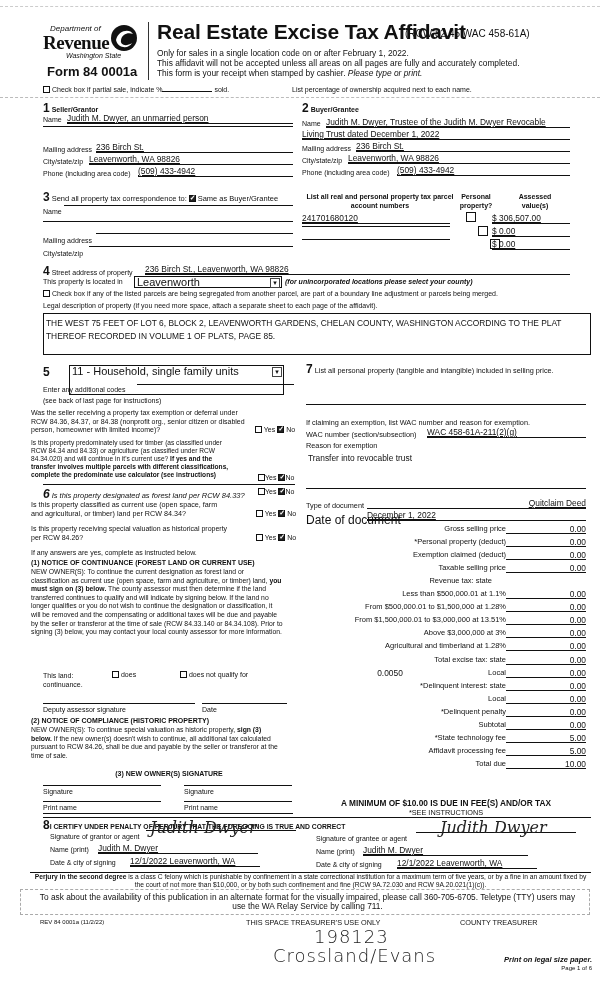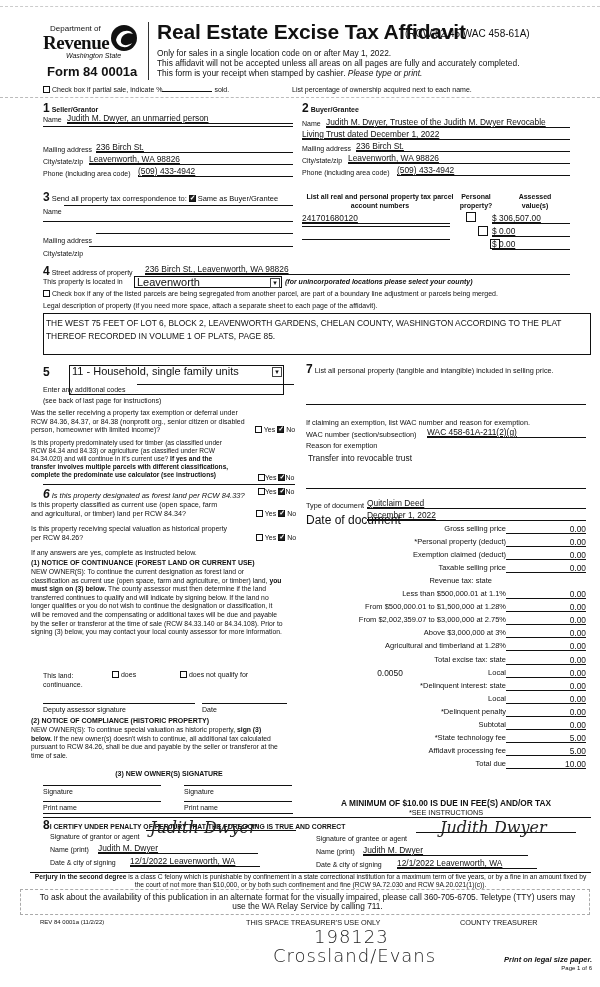--- a/index.html
+++ b/index.html
@@ -1,20 +1,20 @@
 <!DOCTYPE html>
 <html><head>
 <meta charset="utf-8">
 <style>
   * { box-sizing: border-box; margin: 0; padding: 0; }
   html, body { width: 600px; height: 987px; background: #fff; overflow: hidden; }
   body { font-family: "Liberation Sans", sans-serif; color: #111; font-size: 7px; position: relative; }
   .abs { position: absolute; }
   .dash-top { position: absolute; left: 0; top: 6px; width: 600px; border-top: 1px dashed #ccc; }
-  .logo-dept { left: 50px; top: 24px; font-size: 8px; }
+  .logo-dept { left: 50px; top: 24px; font-size: 8px; font-style: italic; }
   .logo-rev { left: 43px; top: 32px; font-size: 19px; font-weight: bold; font-family: "Liberation Serif", serif; letter-spacing: -0.5px; }
   .logo-wa { left: 66px; top: 52px; font-size: 7px; font-style: italic; }
   .logo-form { left: 47px; top: 64px; font-size: 13px; font-weight: bold; }
   .logo-swoosh { left: 110px; top: 24px; width: 28px; height: 28px; }
   .vbar { left: 148px; top: 22px; height: 58px; border-left: 1px solid #333; }
   .title { left: 157px; top: 20px; font-size: 21px; font-weight: bold; letter-spacing: -0.2px; }
   .title-ref { left: 405px; top: 28px; font-size: 10px; }
   .sub { left: 157px; font-size: 8.4px; }
   .cb { display: inline-block; width: 7px; height: 7px; border: 1px solid #111; vertical-align: -1px; position: relative; background: #fff; }
   .cb.checked::after { content: "✓"; position: absolute; left: 0; top: -3px; font-size: 7px; font-weight: bold; line-height: 10px; color: #fff; }
@@ -51,21 +51,21 @@
 <div class="abs logo-rev">Revenue</div>
 <svg class="abs logo-swoosh" viewBox="0 0 28 28">
   <circle cx="14" cy="14" r="13" fill="#111"></circle>
   <path d="M6 16 C8 6, 20 4, 23 10 C18 8, 12 10, 11 16 C10 21, 16 23, 22 19 C19 25, 8 25, 6 16 Z" fill="#fff"></path>
 </svg>
 <div class="abs logo-wa">Washington State</div>
 <div class="abs logo-form">Form 84 0001a</div>
 <div class="abs vbar"></div>
 <div class="abs title">Real Estate Excise Tax Affidavit</div>
 <div class="abs title-ref">(RCW 82.45 WAC 458-61A)</div>
-<div class="abs sub" style="top:48px;">Only for sales in a single location code on or after May 1, 2022.</div>
+<div class="abs sub" style="top:48px;">Only for sales in a single location code on or after February 1, 2022.</div>
 <div class="abs sub" style="top:58px;">This affidavit will not be accepted unless all areas on all pages are fully and accurately completed.</div>
 <div class="abs sub" style="top:68px;"><span>This form is your receipt when stamped by cashier.</span> <i>Please type or print.</i></div>
 
 <div class="abs" style="left:43px; top:86px; font-size:7px; white-space:nowrap;">
   <span class="cb"></span>
   <span>Check box if partial sale, indicate %</span><span style="display:inline-block;width:50px;border-bottom:1px solid #111;"></span>
   <span>sold.</span>
 </div>
 <div class="abs" style="left:292px; top:86px; font-size:7px;">List percentage of ownership acquired next to each name.</div>
 <div class="hr" style="left:0; top:97px; width:600px; border-top:1px dashed #bbb;"></div>
@@ -200,21 +200,21 @@
 
 <div class="abs" style="left:306px; top:365px; width:280px; font-size:7.3px; line-height:9px;"><span class="sec-num">7</span> <span>List all personal property (tangible and intangible) included in selling price.</span></div>
 <div class="fill" style="left:306px; top:404px; width:280px;"></div>
 <div class="abs" style="left:306px; top:418px; font-size:7.3px;">If claiming an exemption, list WAC number and reason for exemption.</div>
 <div class="abs" style="left:306px; top:430px; font-size:7.3px;">WAC number (section/subsection)</div>
 <div class="fill" style="left:427px; top:427px; width:159px;">WAC 458-61A-211(2)(g)</div>
 <div class="abs" style="left:306px; top:441px; font-size:7.3px;">Reason for exemption</div>
 <div class="fill plain" style="left:308px; top:453px; width:278px; border-bottom:none; font-size:8.4px;">Transfer into revocable trust</div>
 <div class="hr" style="left:306px; top:488px; width:280px;"></div>
 <div class="abs" style="left:306px; top:501px; font-size:7.3px;">Type of document</div>
-<div class="fill" style="left:367px; top:498px; width:219px;">Quitclaim Deed</div>
+<div class="fill" style="left:367px; top:498px; width:219px;text-align:right;">Quitclaim Deed</div>
 <div class="abs" style="left:306px; top:513px; font-size:12px;">Date of document</div>
 <div class="fill" style="left:367px; top:510px; width:219px;">December 1, 2022</div>
 
 
 <div id="calc-rows">
     <div class="calc-row" style="top: 524px;">
       <span class="lbl">Gross selling price</span>
       <span class="ln"></span>
       <span class="val">0.00</span>
     </div>
@@ -240,21 +240,21 @@
       <span class="lbl">Less than $500,000.01 at 1.1%</span>
       <span class="ln"></span>
       <span class="val">0.00</span>
     </div>
     <div class="calc-row" style="top: 602.3px;">
       <span class="lbl">From $500,000.01 to $1,500,000 at 1.28%</span>
       <span class="ln"></span>
       <span class="val">0.00</span>
     </div>
     <div class="calc-row" style="top: 615.35px;">
-      <span class="lbl">From $2,002,359.07 to $3,000,000 at 2.75%</span>
+      <span class="lbl">From $1,500,000.01 to $3,000,000 at 13.51%</span>
       <span class="ln"></span>
       <span class="val">0.00</span>
     </div>
     <div class="calc-row" style="top: 628.4px;">
       <span class="lbl">Above $3,000,000 at 3%</span>
       <span class="ln"></span>
       <span class="val">0.00</span>
     </div>
     <div class="calc-row" style="top: 641.45px;">
       <span class="lbl">Agricultural and timberland at 1.28%</span>

